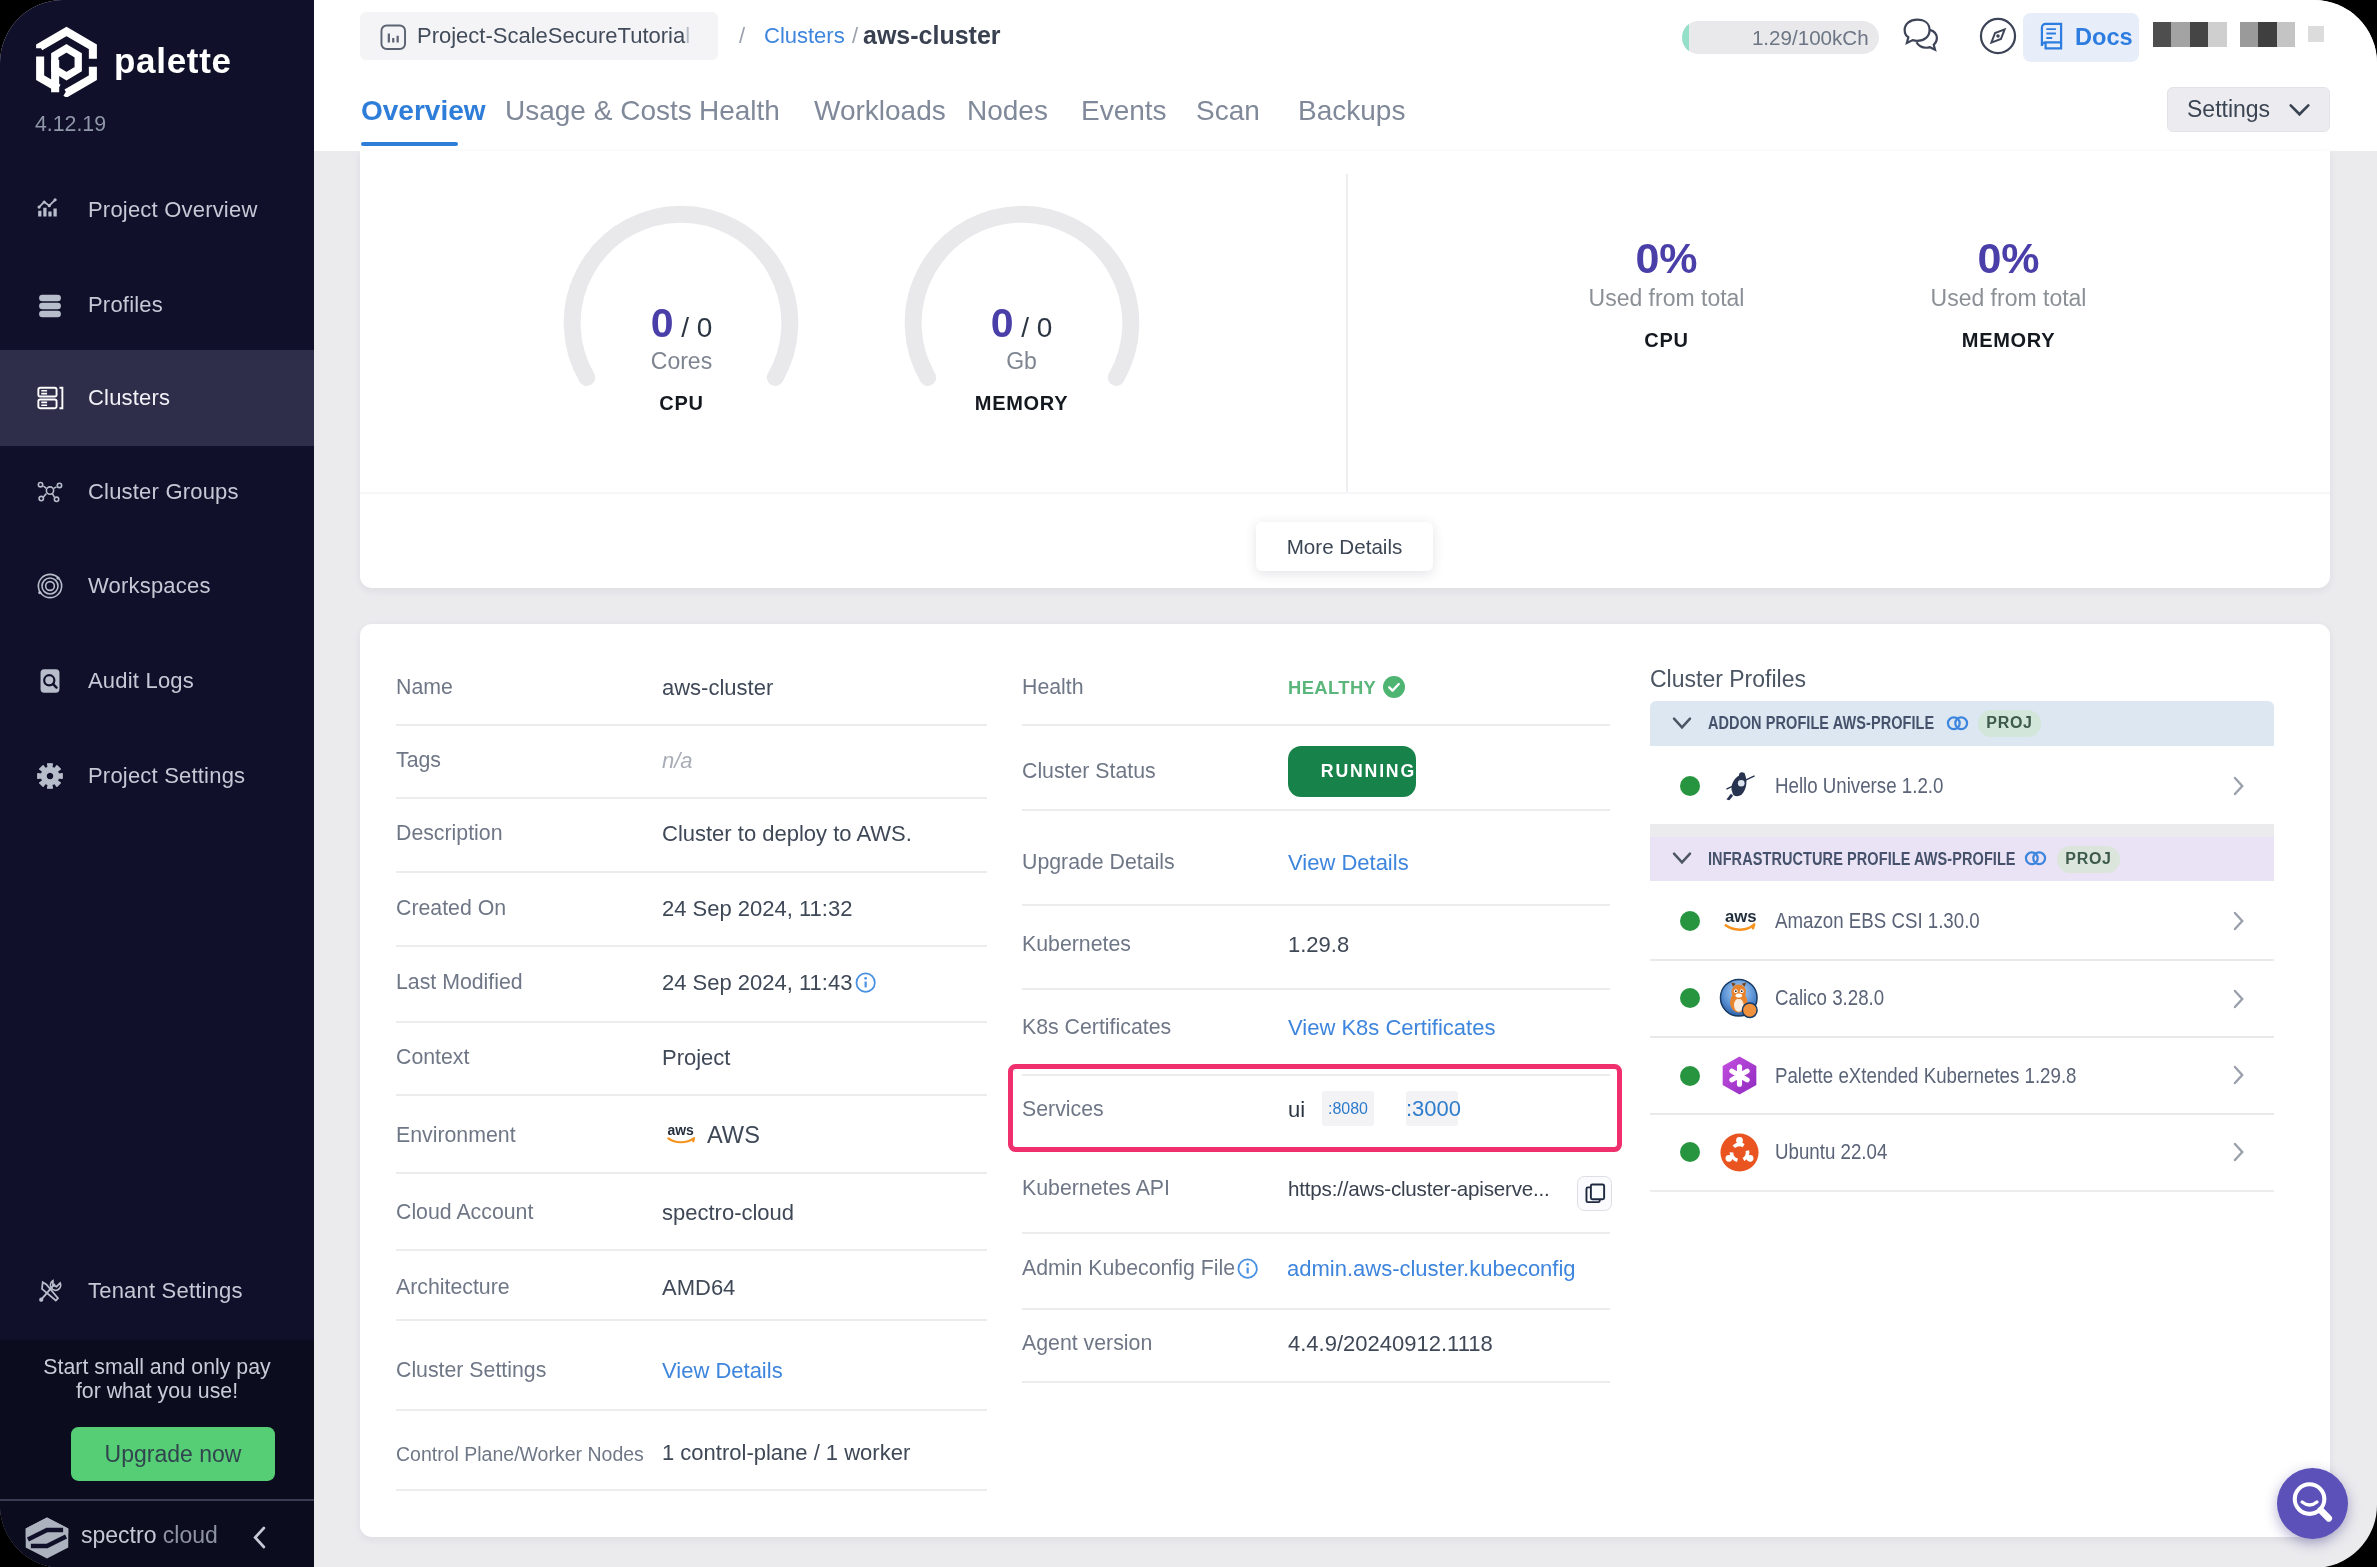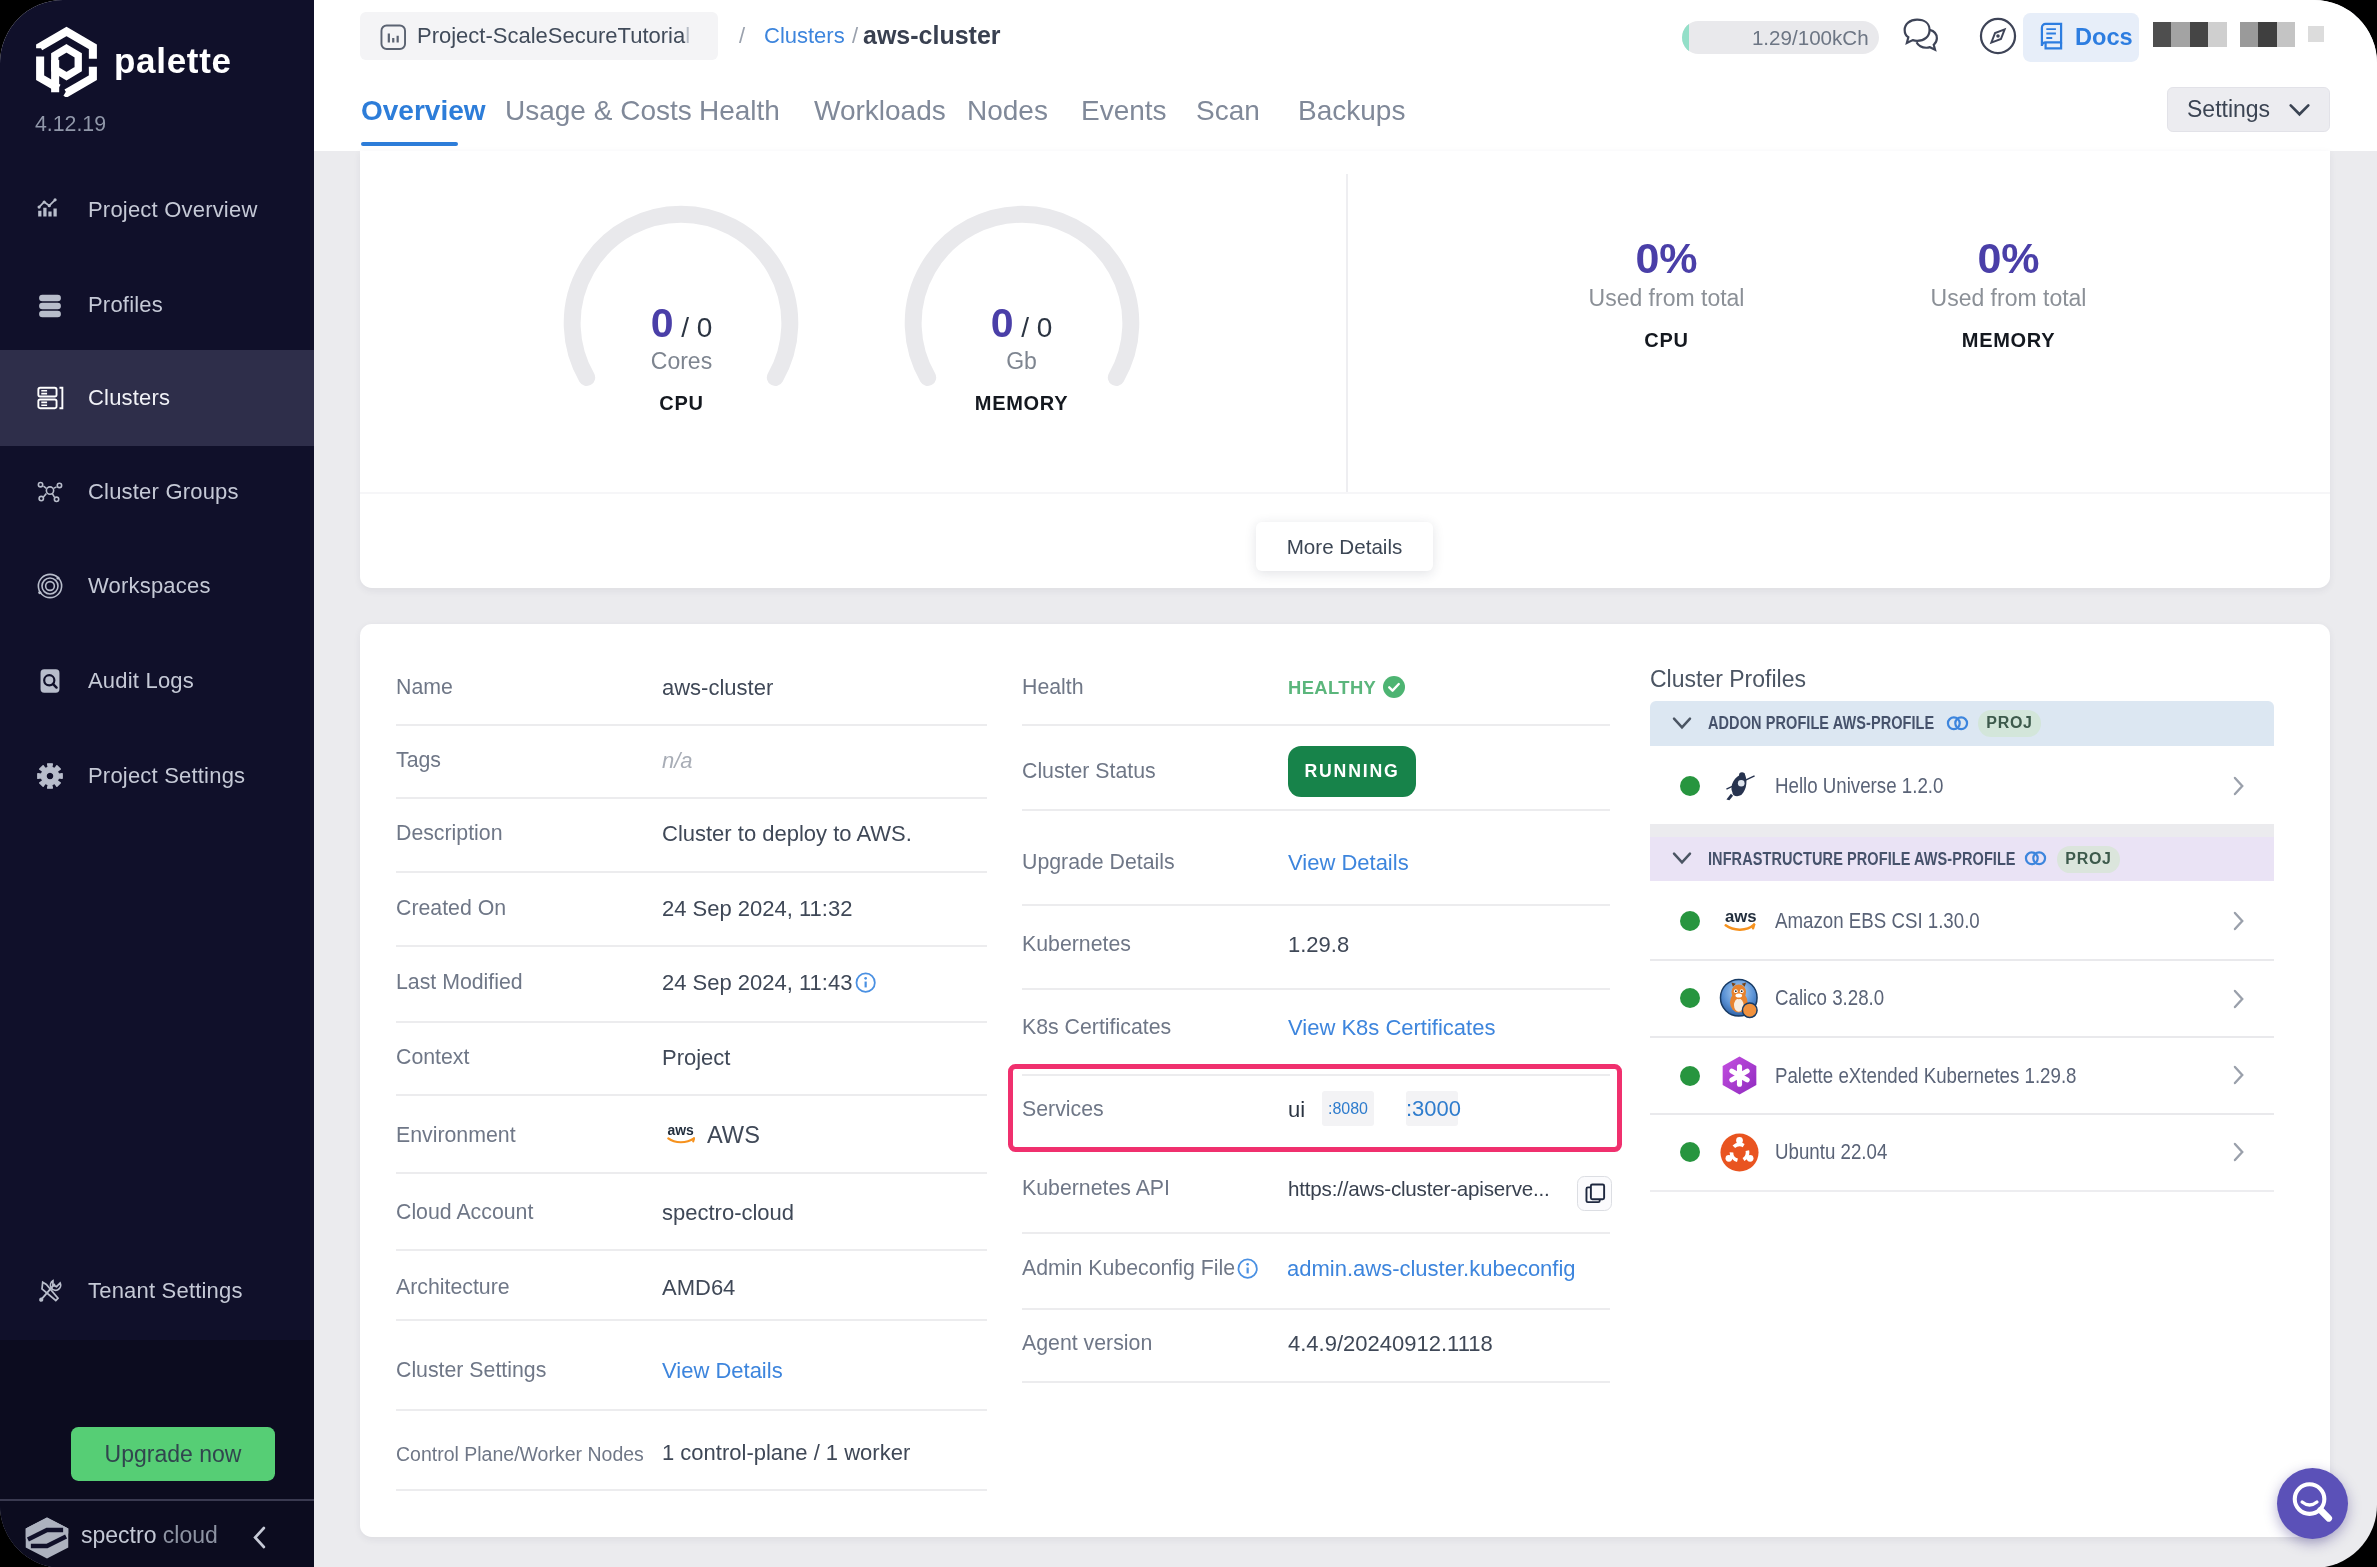--- a/index.html
+++ b/index.html
@@ -181,21 +181,21 @@
 
     <div class="lbl" style="left:662px;top:48px;">Health</div>
     <div class="abs" style="left:928px;top:50px;font-size:18.4px;font-weight:700;color:#5bb67c;letter-spacing:0.4px;line-height:28px;">HEALTHY</div>
     <svg class="abs" style="left:1023px;top:52px" width="22" height="22" viewBox="0 0 30 30">
       <circle cx="15" cy="15" r="15" fill="#4db472"></circle>
       <path d="M8.5,15.5 L13,20 L21.5,11" fill="none" stroke="#fff" stroke-width="3.2" stroke-linecap="round" stroke-linejoin="round"></path>
     </svg>
     <div class="sep" style="left:662px;top:100px;width:588px;"></div>
 
     <div class="lbl" style="left:662px;top:132px;">Cluster Status</div>
-    <div class="abs" style="left:928px;top:122px;width:128px;height:51px;background:#17834a;border-radius:13.2px;text-align:center;font-size:17.7px;font-weight:700;color:#fff;letter-spacing:1.8px;line-height:51px;">RUNNING</div>
+    <div class="abs" style="left:928px;top:122px;width:128px;height:51px;background:#17834a;border-radius:13.2px;text-align:right;font-size:17.7px;font-weight:700;color:#fff;letter-spacing:1.8px;line-height:51px;">RUNNING</div>
     <div class="sep" style="left:662px;top:185px;width:588px;"></div>
 
     <div class="lbl" style="left:662px;top:223px;">Upgrade Details</div>
     <div class="val link" style="left:928px;top:223px;">View Details</div>
     <div class="sep" style="left:662px;top:280px;width:588px;"></div>
 
     <div class="lbl" style="left:662px;top:305px;">Kubernetes</div>
     <div class="val" style="left:928px;top:305px;">1.29.8</div>
     <div class="sep" style="left:662px;top:364px;width:588px;"></div>
 
@@ -418,20 +418,21 @@
 
     <svg class="navicon" style="top:1275px" viewBox="0 0 44 44" fill="none" stroke="#b8bdcb" stroke-width="2.6" stroke-linecap="round">
       <path d="M9,35 L28,13"></path>
       <path d="M26,8 a7,7 0 1 0 10,3 l-5,5 -5,-2 0,-5 z" stroke-width="2.4"></path>
       <path d="M12,10 l5,3 16,19 -3,3 -19,-16 z" stroke-width="2.4"></path>
       <circle cx="10" cy="34" r="1.6" fill="#b8bdcb"></circle>
     </svg>
     <div class="nav" style="top:1275px">Tenant Settings</div>
 
     <div class="abs" style="left:0;top:1340px;width:314px;height:227px;background:#0c0c1f;"></div>
+    <div class="abs" style="left:0;top:1355px;width:314px;text-align:center;font-size:21.3px;line-height:24px;color:#c7ccd8;">Start small and only pay<br>for what you use!</div>
     <div class="abs" style="left:71px;top:1427px;width:204px;height:54px;background:#56ce75;border-radius:7.4px;text-align:center;font-size:23px;line-height:54px;color:#31454e;font-weight:500;">Upgrade now</div>
     <div class="abs" style="left:0;top:1499px;width:314px;height:1.5px;background:#3a3a50;"></div>
     <svg class="abs" style="left:22px;top:1516px" width="50" height="44" viewBox="0 0 68 60">
       <path d="M34,2 L63,17 V43 L34,58 L5,43 V17 Z" fill="#adb2bf"></path>
       <path d="M5,17 L34,2 L63,17 L63,24 L24,24 L24,31 L5,31 Z" fill="#adb2bf" stroke="none"></path>
       <g stroke="#10102a" stroke-width="6" fill="none">
         <path d="M8,32 L34,19 L56,19"></path>
         <path d="M12,41 L34,41 L60,28"></path>
       </g>
     </svg>

